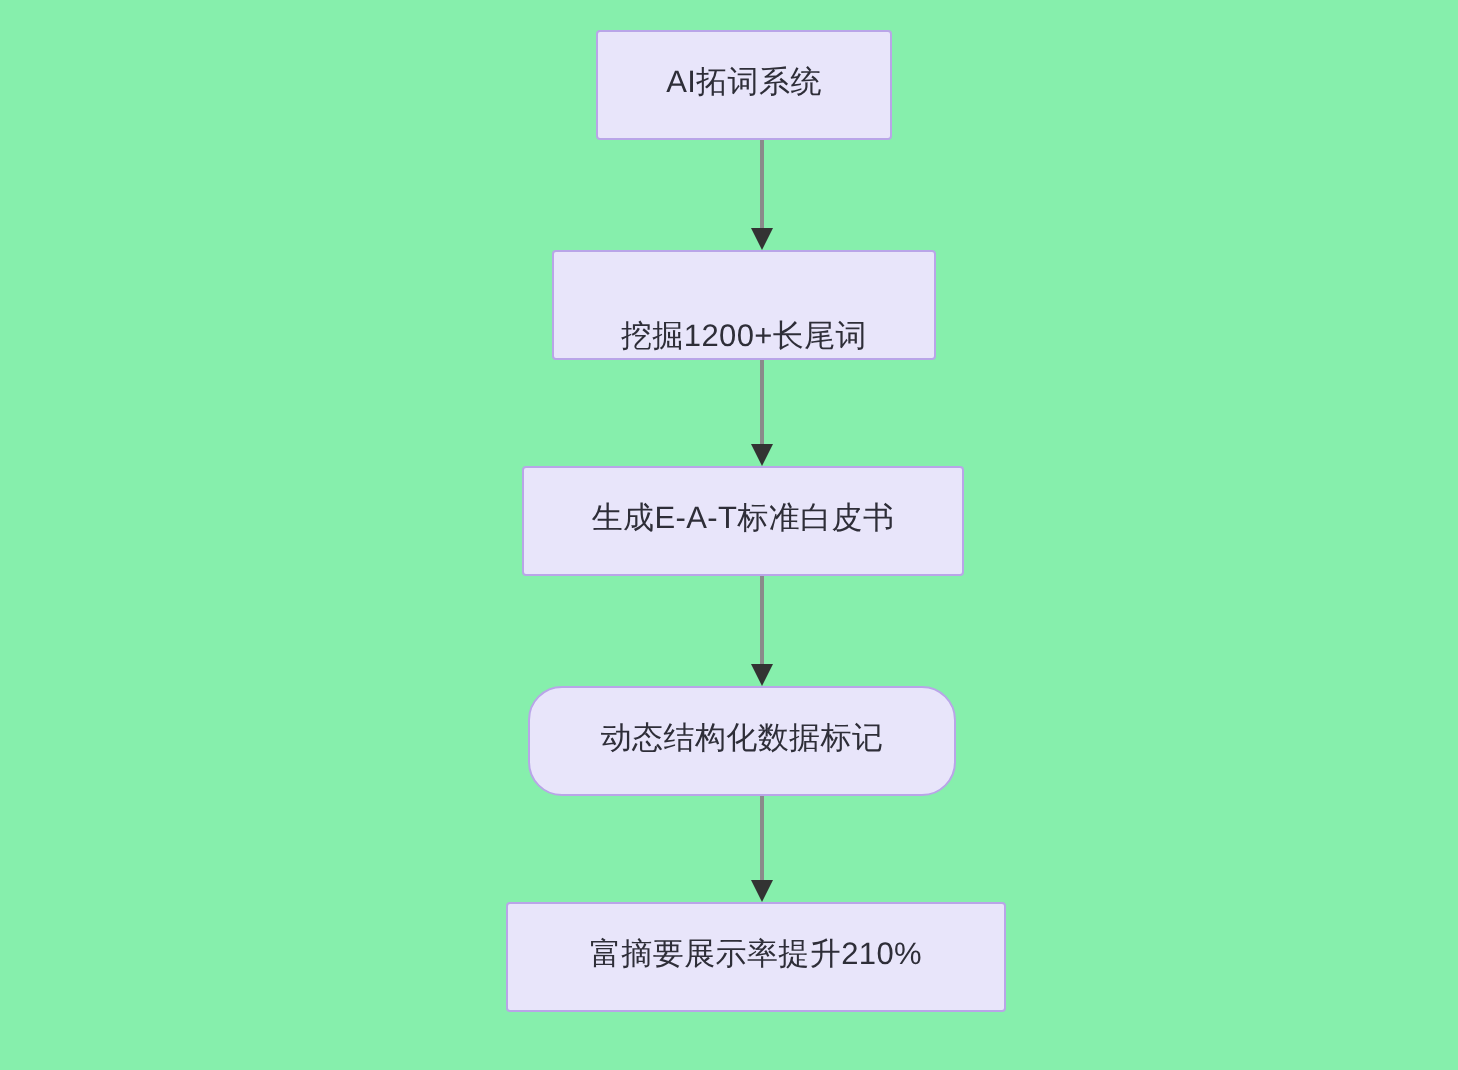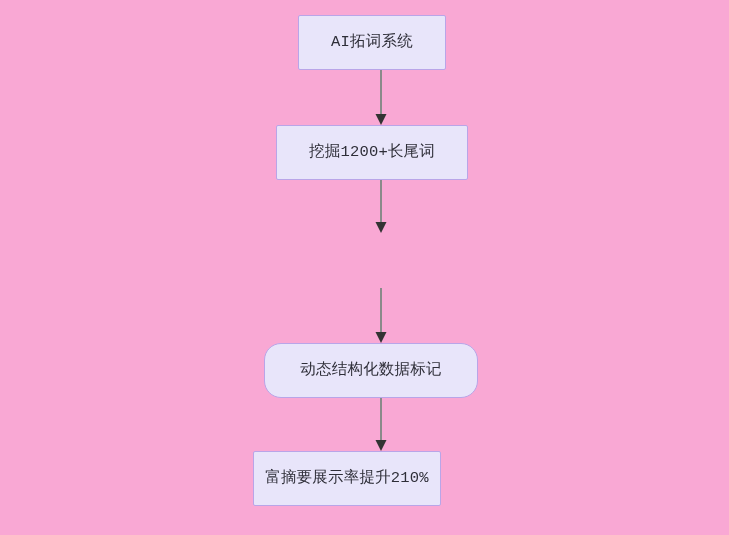--- a/index.html
+++ b/index.html
@@ -10,22 +10,21 @@
     width: 729px;
     height: 535px;
     background: #f9f9f9;
     font-family: "Liberation Sans", "DejaVu Sans", sans-serif;
     overflow: hidden;
   }
   #flowchart-canvas {
     position: relative;
     width: 729px;
     height: 535px;
-    background: #f9a8d4;
-    font-family: Liberation Mono, monospace;
+    background: #86efac;
   }
   .node {
     position: absolute;
     box-sizing: border-box;
     background: #e8e5fa;
     border: 1.4px solid #b9a5e8;
     border-radius: 2px;
     display: flex;
     align-items: center;
     justify-content: center;
@@ -87,26 +86,29 @@
     <svg width="20" height="53" viewBox="-10 0 20 53">
       <line class="edge-line" x1="0" y1="0" x2="0" y2="44"></line>
       <polygon class="edge-head" points="-5.5,42 5.5,42 0,53"></polygon>
     </svg>
   </div>
 
   <div class="node" style="left:298px; top:15px; width:148px; height:55px;">
     <span class="node-label">AI拓词系统</span>
   </div>
 
-  <div class="node" style="left:276px; top:125px; width:192px; height:55px;">
+  <div class="node" style="left:276px; top:125px; width:192px; height:55px;align-items:flex-end;">
     <span class="node-label">挖掘1200+长尾词</span>
   </div>
 
+  <div class="node" style="left:261px; top:233px; width:221px; height:55px;">
+    <span class="node-label">生成E-A-T标准白皮书</span>
+  </div>
 
   <div class="node" style="left:264px; top:343px; width:214px; height:55px;border-radius:17px;">
     <span class="node-label">动态结构化数据标记</span>
   </div>
 
-  <div class="node" style="left:253px; top:451px; width:188px; height:55px;">
+  <div class="node" style="left:253px; top:451px; width:250px; height:55px;">
     <span class="node-label">富摘要展示率提升210%</span>
   </div>
 
 </div>
 
 </body></html>

